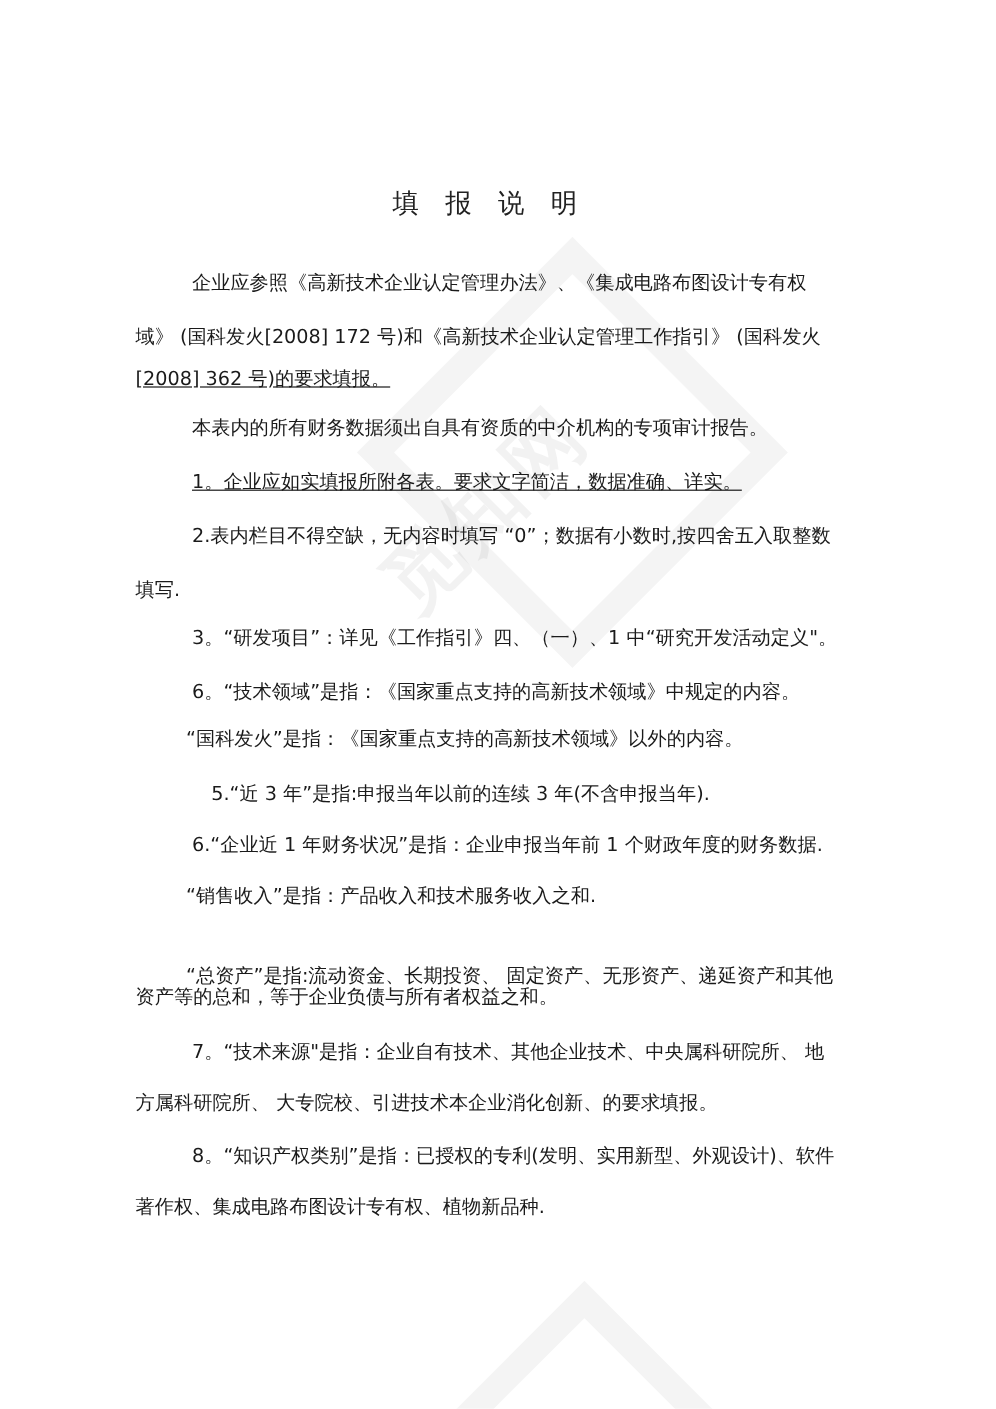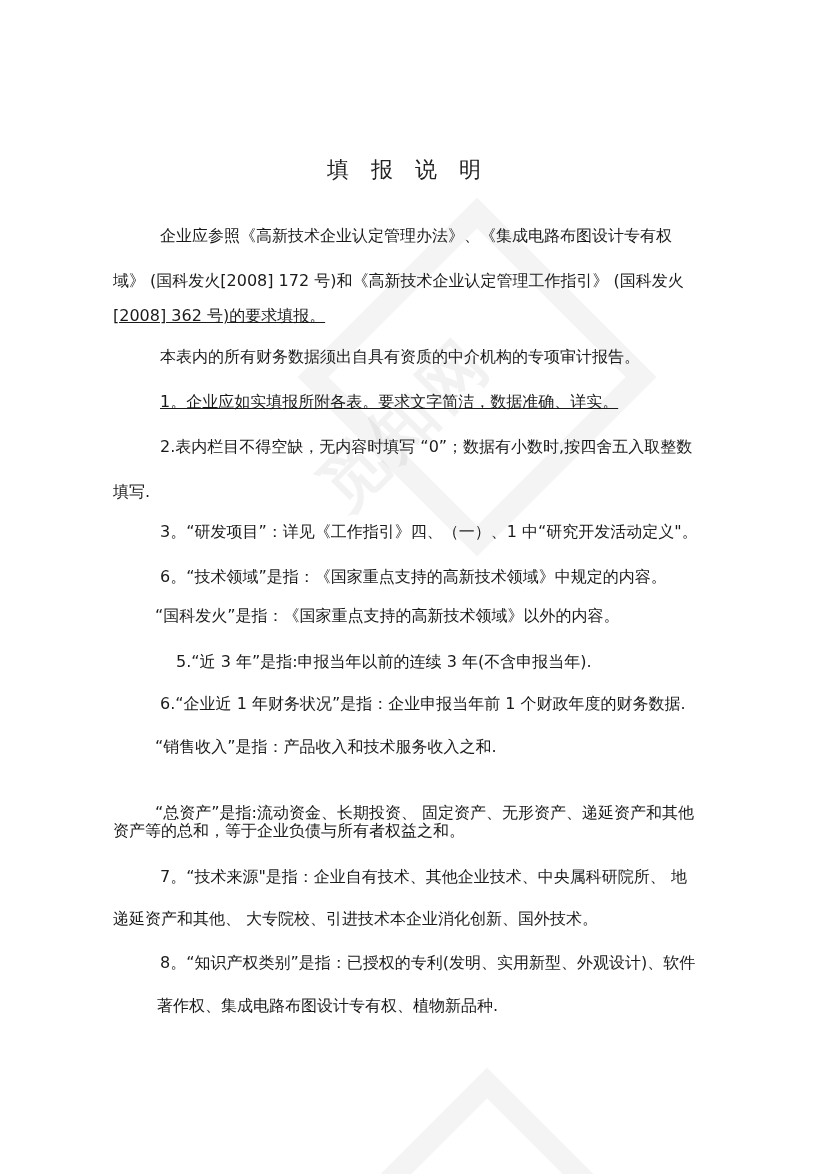--- a/index.html
+++ b/index.html
@@ -45,16 +45,16 @@
     <div class="line" style="left: 113px; top: 482px;">填写.</div>
     <div class="line" style="left: 160px; top: 522px;">3。“研发项目”：详见《工作指引》四、（一）、1 中“研究开发活动定义"。</div>
     <div class="line" style="left: 160px; top: 567px;">6。“技术领域”是指：《国家重点支持的高新技术领域》中规定的内容。</div>
     <div class="line" style="left: 155px; top: 606px;">“国科发火”是指：《国家重点支持的高新技术领域》以外的内容。</div>
     <div class="line" style="left: 160px; top: 652px; margin-left: 16px;">5.“近 3 年”是指:申报当年以前的连续 3 年(不含申报当年).</div>
     <div class="line" style="left: 160px; top: 694px;">6.“企业近 1 年财务状况”是指：企业申报当年前 1 个财政年度的财务数据.</div>
     <div class="line" style="left: 155px; top: 737px;">“销售收入”是指：产品收入和技术服务收入之和.</div>
     <div class="line" style="left: 155px; top: 779px; margin-top: 24px;">“总资产”是指:流动资金、长期投资、 固定资产、无形资产、递延资产和其他</div>
     <div class="line" style="left: 113px; top: 821px;">资产等的总和，等于企业负债与所有者权益之和。</div>
     <div class="line" style="left: 160px; top: 867px;">7。“技术来源"是指：企业自有技术、其他企业技术、中央属科研院所、 地</div>
-    <div class="line" style="left: 113px; top: 909px;">递延资产和其他、 大专院校、引进技术本企业消化创新、国外技术。</div>
+    <div class="line" style="left: 113px; top: 909px;">方属科研院所、 大专院校、引进技术本企业消化创新、的要求填报。</div>
     <div class="line" style="left: 160px; top: 953px;">8。“知识产权类别”是指：已授权的专利(发明、实用新型、外观设计)、软件</div>
-    <div class="line" style="left: 113px; top: 996px; margin-left: 44px;">著作权、集成电路布图设计专有权、植物新品种.</div>
+    <div class="line" style="left: 113px; top: 996px;">著作权、集成电路布图设计专有权、植物新品种.</div>
   </div>
 
 </body></html>

